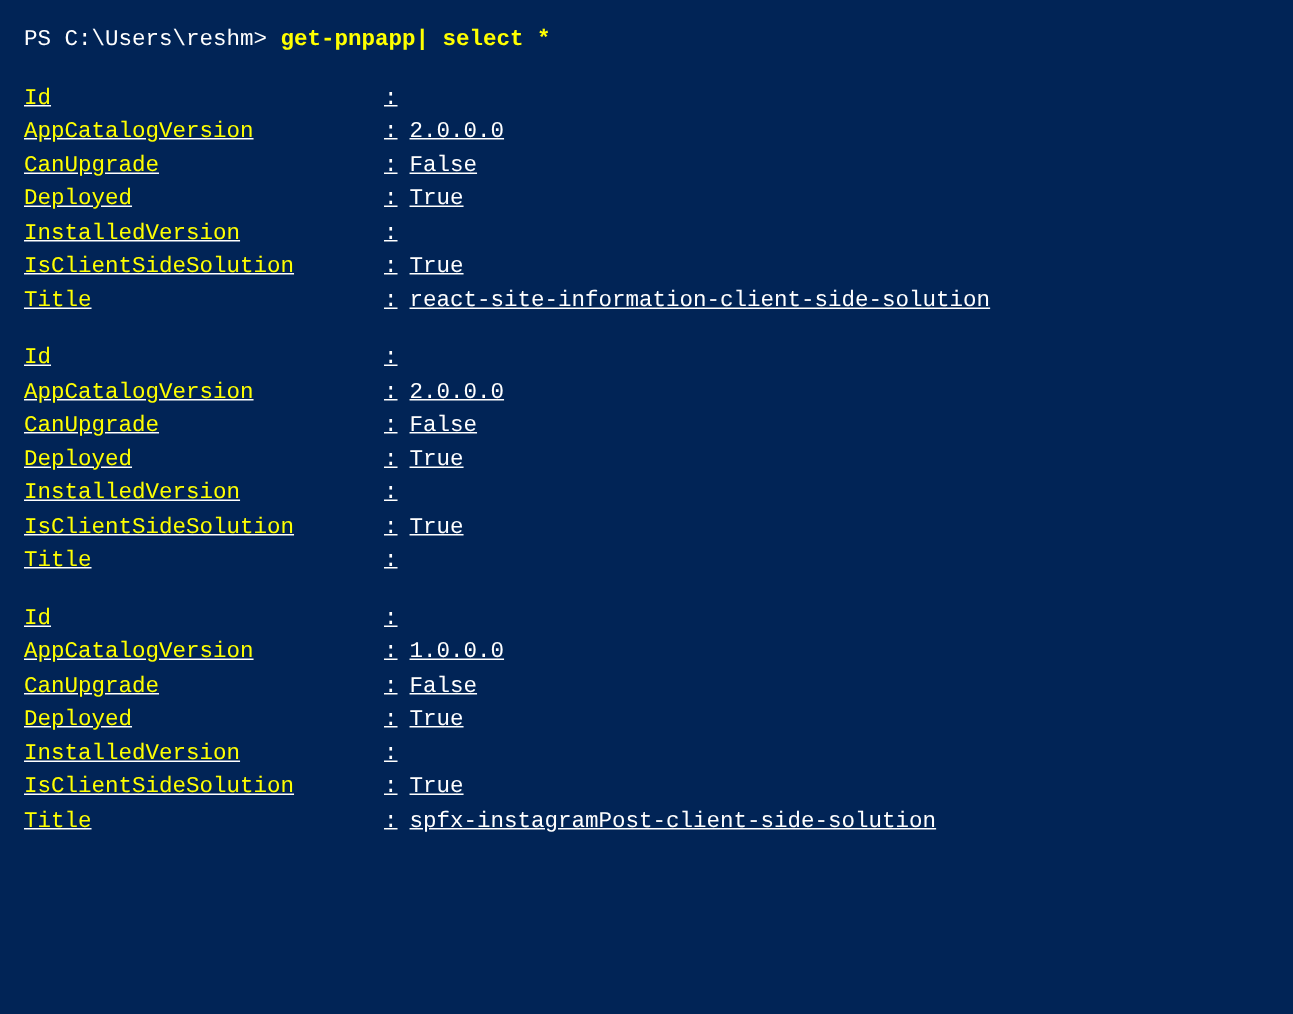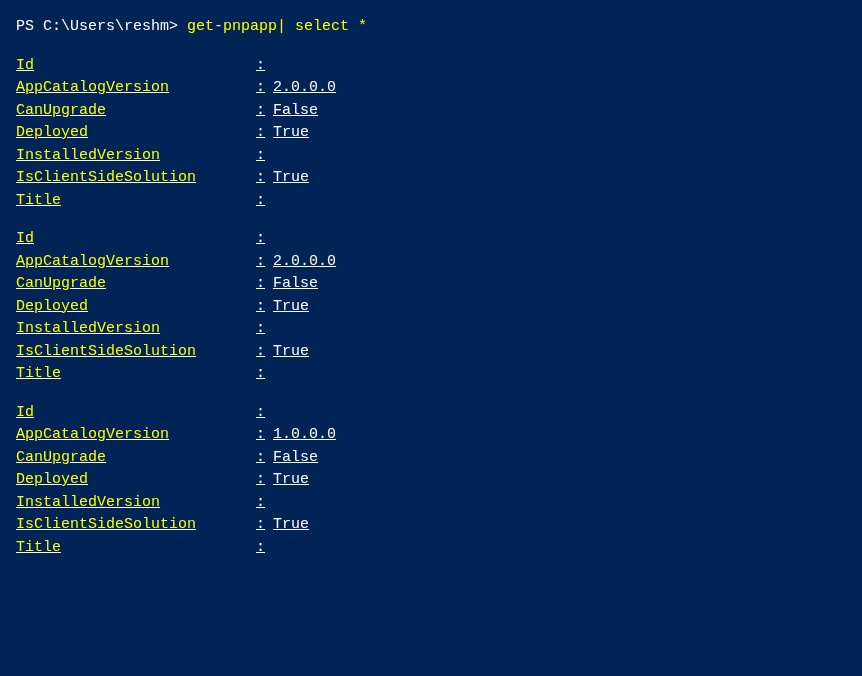--- a/index.html
+++ b/index.html
@@ -24,21 +24,21 @@
       margin-bottom: 16px;
     }
 
     .prompt-path {
       color: #ffffff;
       text-align: center;
     }
 
     .prompt-cmd {
       color: #ffff00;
-      font-weight: normal;
+      font-weight: bold;
     }
 
     .entry {
       margin-bottom: 16px;
     }
 
     .field-row {
       display: flex;
       text-decoration: underline;
     }
@@ -94,20 +94,21 @@
           <span class="field-value"></span>
         </div>
         <div class="field-row">
           <span class="field-key">IsClientSideSolution</span>
           <span class="field-sep">: </span>
           <span class="field-value">True</span>
         </div>
         <div class="field-row">
           <span class="field-key">Title</span>
           <span class="field-sep">: </span>
+          <span class="field-value">react-site-information-client-side-solution</span>
         </div>
       </div>
       <div class="entry">
         <div class="field-row">
           <span class="field-key">Id</span>
           <span class="field-sep">: </span>
         </div>
         <div class="field-row">
           <span class="field-key">AppCatalogVersion</span>
           <span class="field-sep">: </span>
@@ -164,16 +165,17 @@
           <span class="field-value"></span>
         </div>
         <div class="field-row">
           <span class="field-key">IsClientSideSolution</span>
           <span class="field-sep">: </span>
           <span class="field-value">True</span>
         </div>
         <div class="field-row">
           <span class="field-key">Title</span>
           <span class="field-sep">: </span>
+          <span class="field-value">spfx-instagramPost-client-side-solution</span>
         </div>
       </div>
     </div>
 </div>
 
 </body></html>

